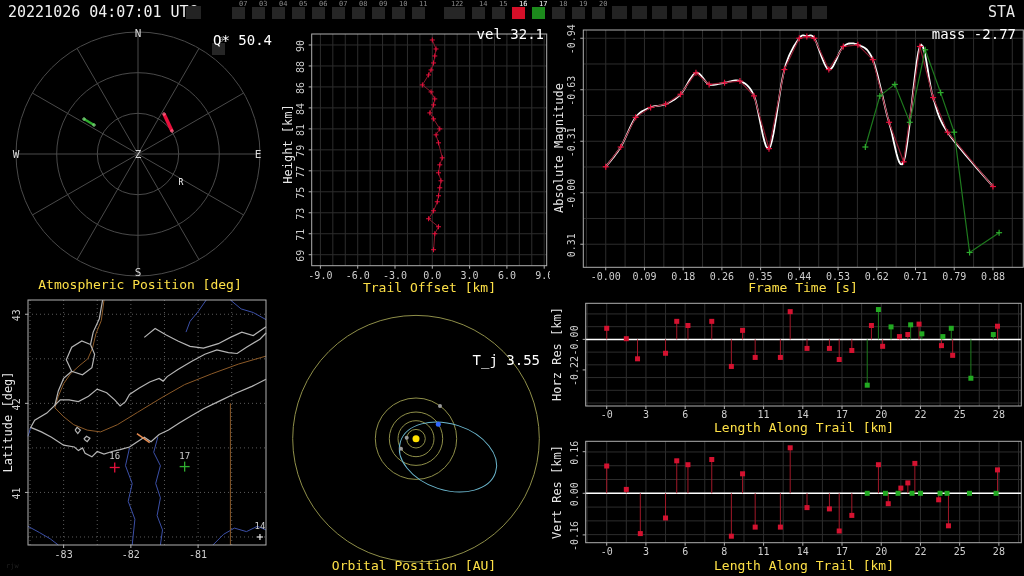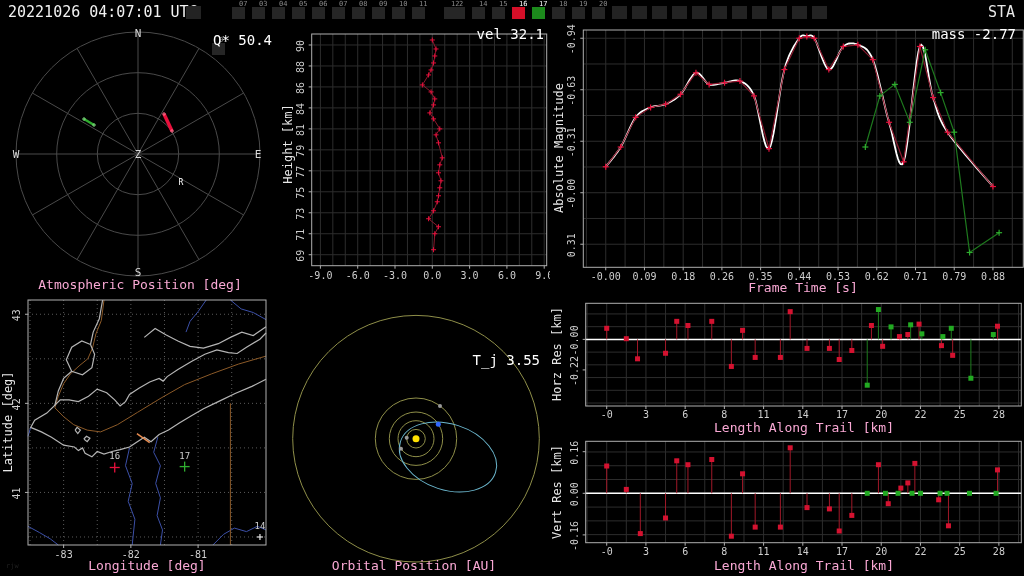--- a/index.html
+++ b/index.html
@@ -1,21 +1,21 @@
 <!DOCTYPE html>
 <html><head>
 <meta charset="utf-8">
 <style>
   html,body{margin:0;padding:0;background:#000;}
   #screen{position:relative;width:1024px;height:576px;background:#000;overflow:hidden;
           font-family:"DejaVu Sans Mono",monospace;}
   .panel{position:absolute;}
   svg{position:absolute;left:0;top:0;}
   .ann{position:absolute;font-size:14px;color:#fff;white-space:pre;}
-  .title{position:absolute;font-size:13px;color:#f9a8d4;text-align:center;white-space:pre;}
+  .title{position:absolute;font-size:13px;color:#fde047;text-align:center;white-space:pre;}
   .vlab{position:absolute;font-size:12px;color:#e8e8e8;white-space:nowrap;
         transform:translate(-50%,-50%) rotate(-90deg);}
   .cmp{position:absolute;font-size:11px;color:#d8d8d8;transform:translate(-50%,-50%);}
   #topbar{position:absolute;left:0;top:0;width:1024px;height:22px;background:#000;}
   #tb-time{position:absolute;left:8px;top:3px;font-size:15px;color:#f2f2f2;white-space:pre;}
   #tb-sta{position:absolute;right:9px;top:3px;font-size:15px;color:#e8e8e8;}
   .slot{position:absolute;top:0;width:20px;height:22px;}
   .slot .bx{position:absolute;left:0;top:7px;width:13px;height:12px;background:#262626;}
   .slot.plain .bx{background:#232323;top:6px;width:15px;height:13px;}
   .slot .num{position:absolute;left:7px;top:0;font-size:7px;line-height:8px;color:#8a8a8a;}
@@ -314,20 +314,21 @@
         <text x="23.7" y="170.79568965517242" fill="#cfcfcf" font-size="10" text-anchor="middle" font-family="DejaVu Sans Mono, monospace" transform="rotate(-90 23.7 170.79568965517242)">75</text>
         <line x1="28.7" y1="190.76853448275864" x2="31.7" y2="190.76853448275864" stroke="#b0b0b0" stroke-width="1"></line>
         <text x="23.7" y="191.76853448275864" fill="#cfcfcf" font-size="10" text-anchor="middle" font-family="DejaVu Sans Mono, monospace" transform="rotate(-90 23.7 191.76853448275864)">73</text>
         <line x1="28.7" y1="211.74137931034485" x2="31.7" y2="211.74137931034485" stroke="#b0b0b0" stroke-width="1"></line>
         <text x="23.7" y="212.74137931034485" fill="#cfcfcf" font-size="10" text-anchor="middle" font-family="DejaVu Sans Mono, monospace" transform="rotate(-90 23.7 212.74137931034485)">71</text>
         <line x1="28.7" y1="232.71422413793107" x2="31.7" y2="232.71422413793107" stroke="#b0b0b0" stroke-width="1"></line>
         <text x="23.7" y="233.71422413793107" fill="#cfcfcf" font-size="10" text-anchor="middle" font-family="DejaVu Sans Mono, monospace" transform="rotate(-90 23.7 233.71422413793107)">69</text>
       </svg>
     <span class="ann" style="right:6px;top:4px;">vel 32.1</span>
     <span class="vlab" style="left:8px;top:122px;">Height [km]</span>
+    <span class="title" style="left:32px;width:235px;top:258px;">Trail Offset [km]</span>
   </div>
 
   <div class="panel" id="p-mag" style="left:550px;top:22px;width:474px;height:274px;">
     <svg id="svg-mag" width="474" height="274">
         <g>
           <line x1="36.379999999999995" y1="8" x2="36.379999999999995" y2="245.3" stroke="#2d2d2d" stroke-width="1"></line>
           <line x1="55.739999999999995" y1="8" x2="55.739999999999995" y2="245.3" stroke="#2d2d2d" stroke-width="1"></line>
           <line x1="75.1" y1="8" x2="75.1" y2="245.3" stroke="#2d2d2d" stroke-width="1"></line>
           <line x1="94.46" y1="8" x2="94.46" y2="245.3" stroke="#2d2d2d" stroke-width="1"></line>
           <line x1="113.82" y1="8" x2="113.82" y2="245.3" stroke="#2d2d2d" stroke-width="1"></line>
@@ -528,21 +529,20 @@
         <line x1="198.09604519773987" y1="249" x2="198.09604519773987" y2="252" stroke="#b0b0b0" stroke-width="1"></line>
         <text x="198.09604519773987" y="262" fill="#cfcfcf" font-size="10" text-anchor="middle" font-family="DejaVu Sans Mono, monospace">-81</text>
         <line x1="25" y1="18.254545454545152" x2="28" y2="18.254545454545152" stroke="#b0b0b0" stroke-width="1"></line>
         <text x="20" y="19.254545454545152" fill="#cfcfcf" font-size="10" text-anchor="middle" font-family="DejaVu Sans Mono, monospace" transform="rotate(-90 20 19.254545454545152)">43</text>
         <line x1="25" y1="107.34545454545425" x2="28" y2="107.34545454545425" stroke="#b0b0b0" stroke-width="1"></line>
         <text x="20" y="108.34545454545425" fill="#cfcfcf" font-size="10" text-anchor="middle" font-family="DejaVu Sans Mono, monospace" transform="rotate(-90 20 108.34545454545425)">42</text>
         <line x1="25" y1="196.43636363636332" x2="28" y2="196.43636363636332" stroke="#b0b0b0" stroke-width="1"></line>
         <text x="20" y="197.43636363636332" fill="#cfcfcf" font-size="10" text-anchor="middle" font-family="DejaVu Sans Mono, monospace" transform="rotate(-90 20 197.43636363636332)">41</text>
       </svg>
     <span class="vlab" style="left:8px;top:126px;">Latitude [deg]</span>
-    <span class="title" style="left:28px;width:238px;top:262px;">Longitude [deg]</span>
   </div>
 
   <div class="panel" id="p-orbit" style="left:280px;top:296px;width:268px;height:280px;">
     <svg id="svg-orbit" width="268" height="280">
         <circle cx="136" cy="142.7" r="9.3" fill="none" stroke="#8f8f49"></circle>
         <circle cx="136" cy="142.7" r="18" fill="none" stroke="#8f8f49"></circle>
         <circle cx="136" cy="142.7" r="26.7" fill="none" stroke="#8f8f49"></circle>
         <circle cx="136" cy="142.7" r="40.7" fill="none" stroke="#8f8f49"></circle>
         <circle cx="136" cy="142.7" r="123.3" fill="none" stroke="#8f8f49"></circle>
         <ellipse cx="168" cy="161" rx="50" ry="33" transform="rotate(18 168 161)" fill="none" stroke="#6cb8cf"></ellipse>

